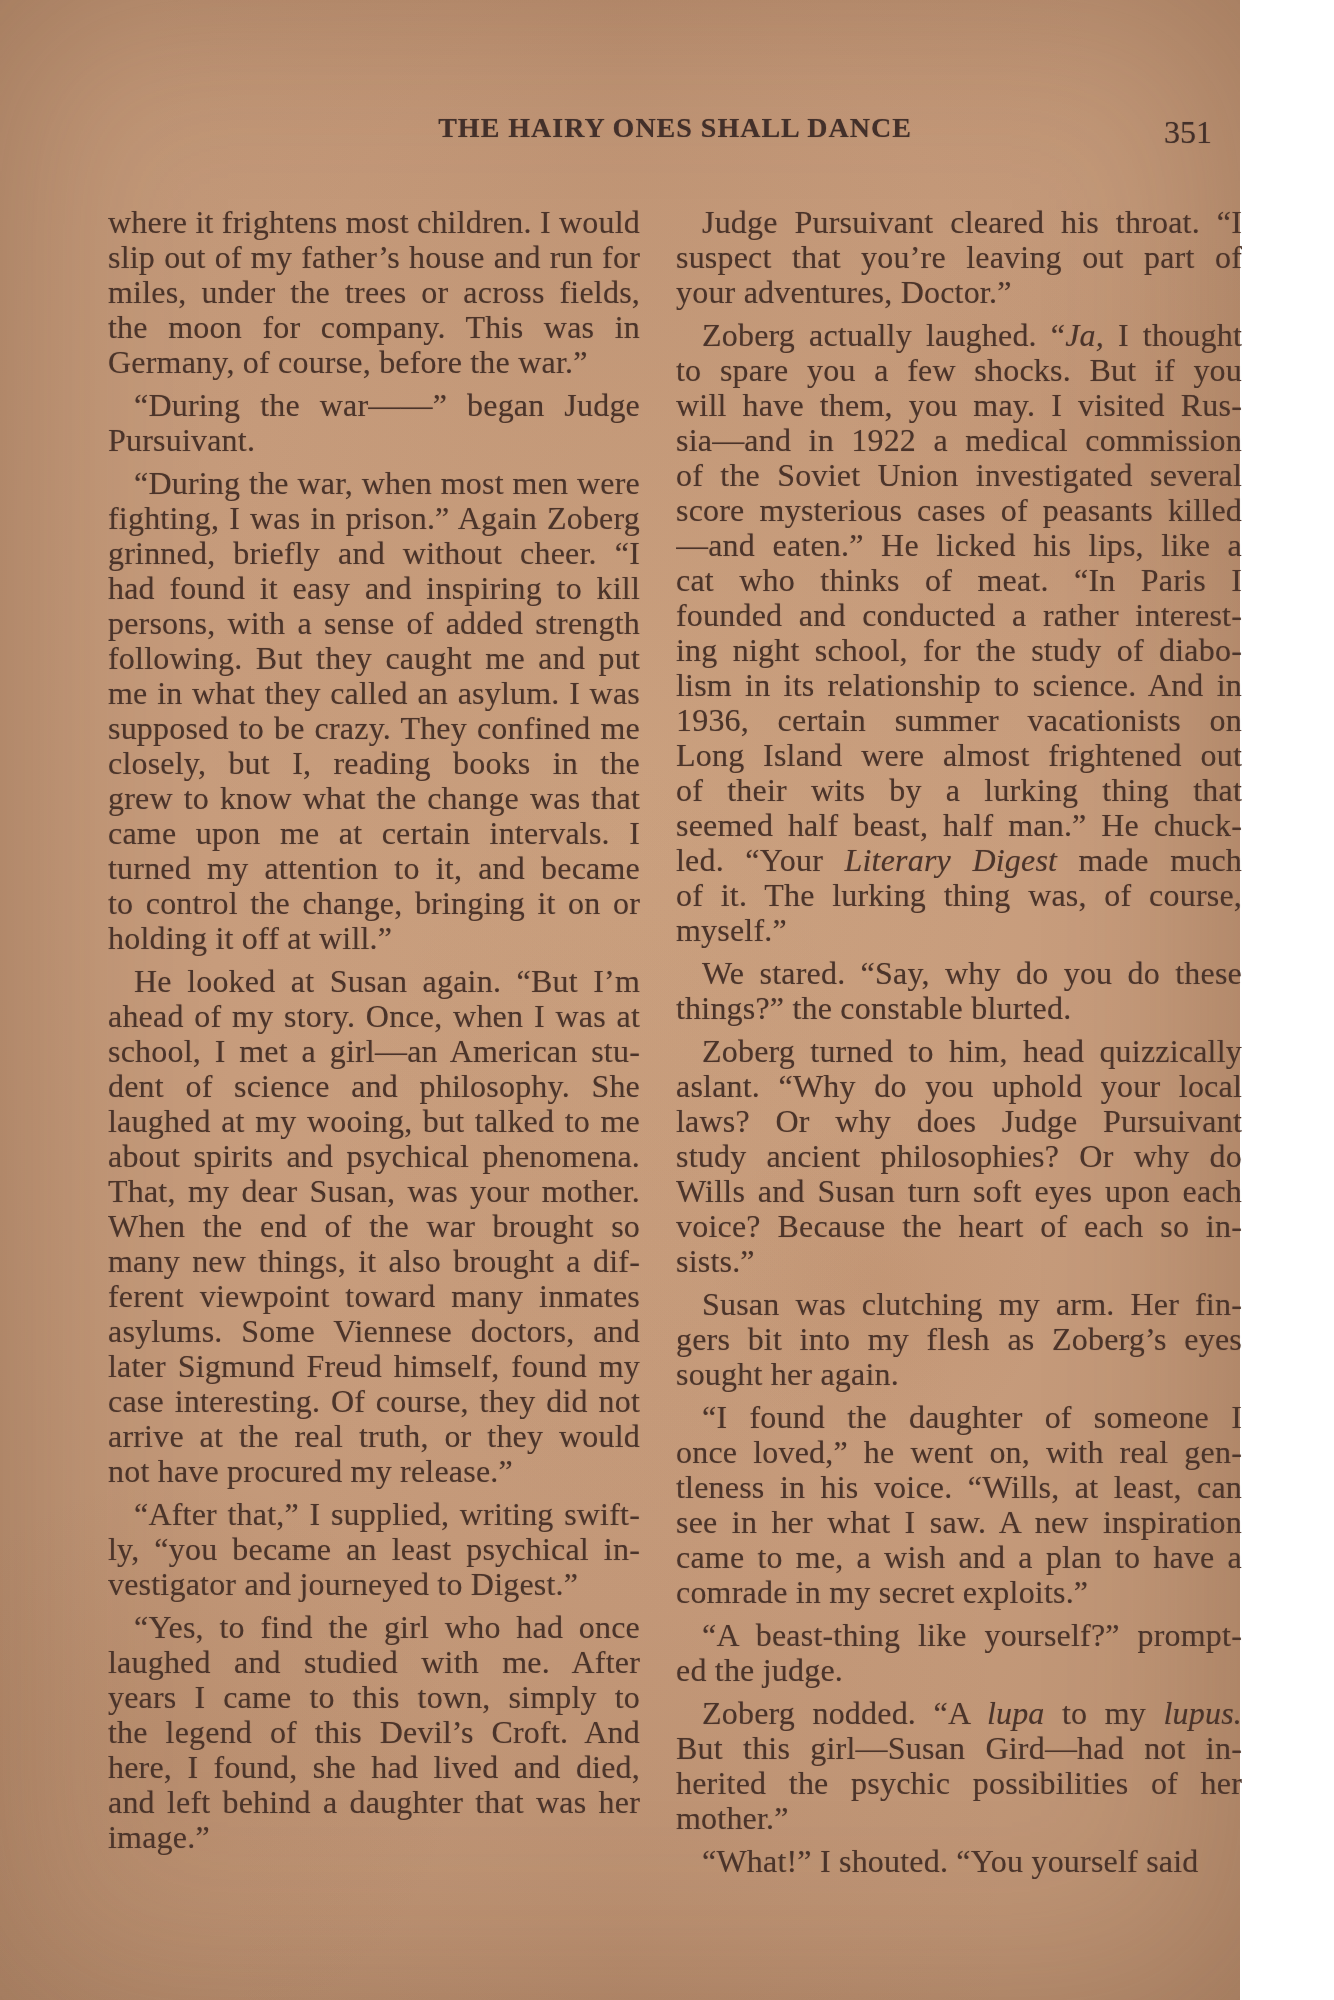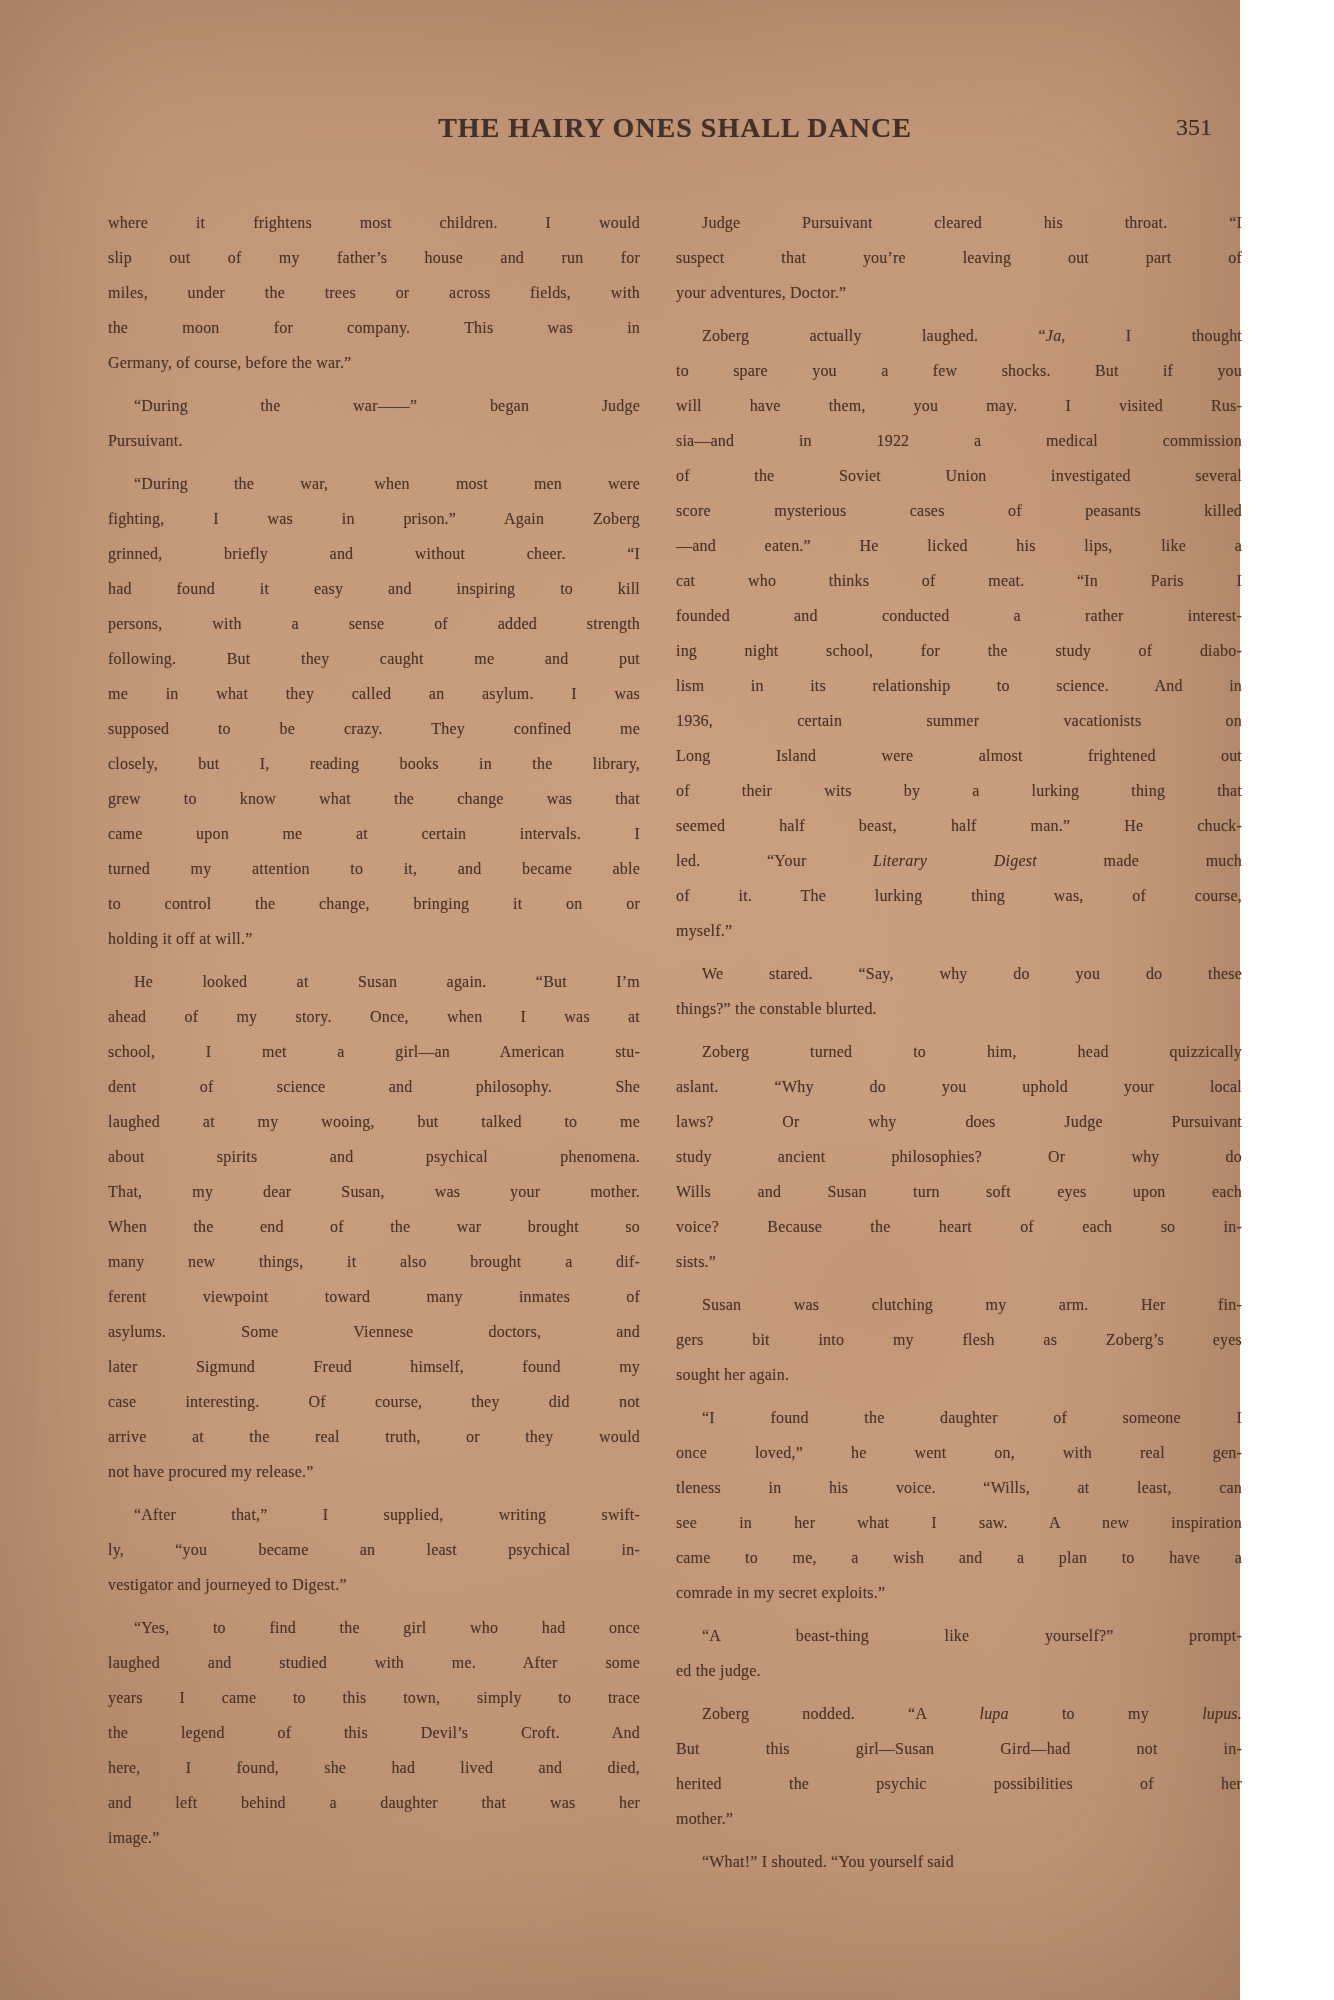--- a/index.html
+++ b/index.html
@@ -37,33 +37,33 @@
     text-align: center;
     font-weight: bold;
     font-size: 28px;
     letter-spacing: 1px;
     color: var(--ink-dark, #43302a);
     text-shadow: 0 0 1px rgba(60,40,30,0.45);
   }
   .folio {
     position: absolute;
     right: 30px; top: 2px;
-    font-size: 24px;
+    font-size: 32px;
     color: var(--ink-dark, #43302a);
     text-shadow: 0 0 1px rgba(60,40,30,0.45);
   }
   .page-body {
     position: absolute;
     left: 108px; top: 205px;
     width: 1134px;
     display: flex;
     gap: 36px;
   }
   .col {
-    font-size: 16px;
+    font-size: 32px;
     line-height: 35px;
     color: var(--ink, #4b342a);
     text-shadow: 0 0 1px rgba(70,45,32,0.40);
     letter-spacing: 0.2px;
   }
   .col-left  { width: 532px; }
   .col-right { width: 566px; }
   .para + .para { margin-top: 8px; }
   .line {
     height: 35px;

